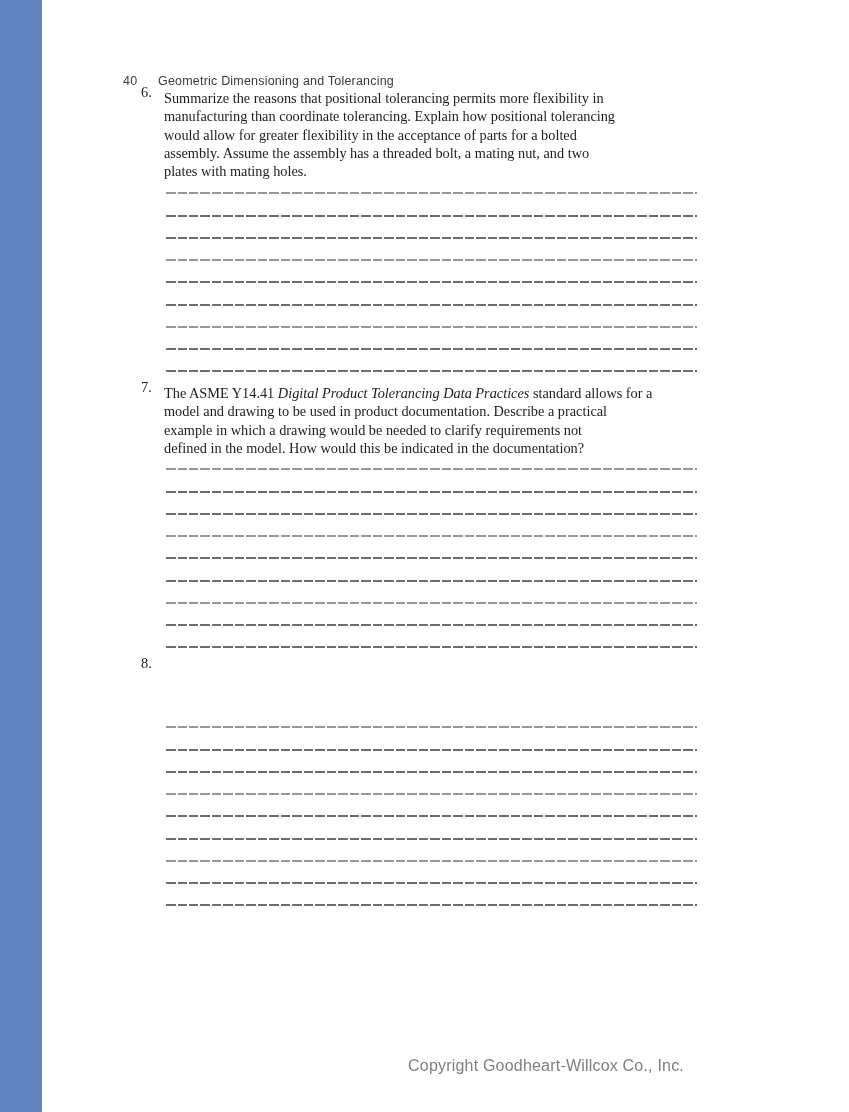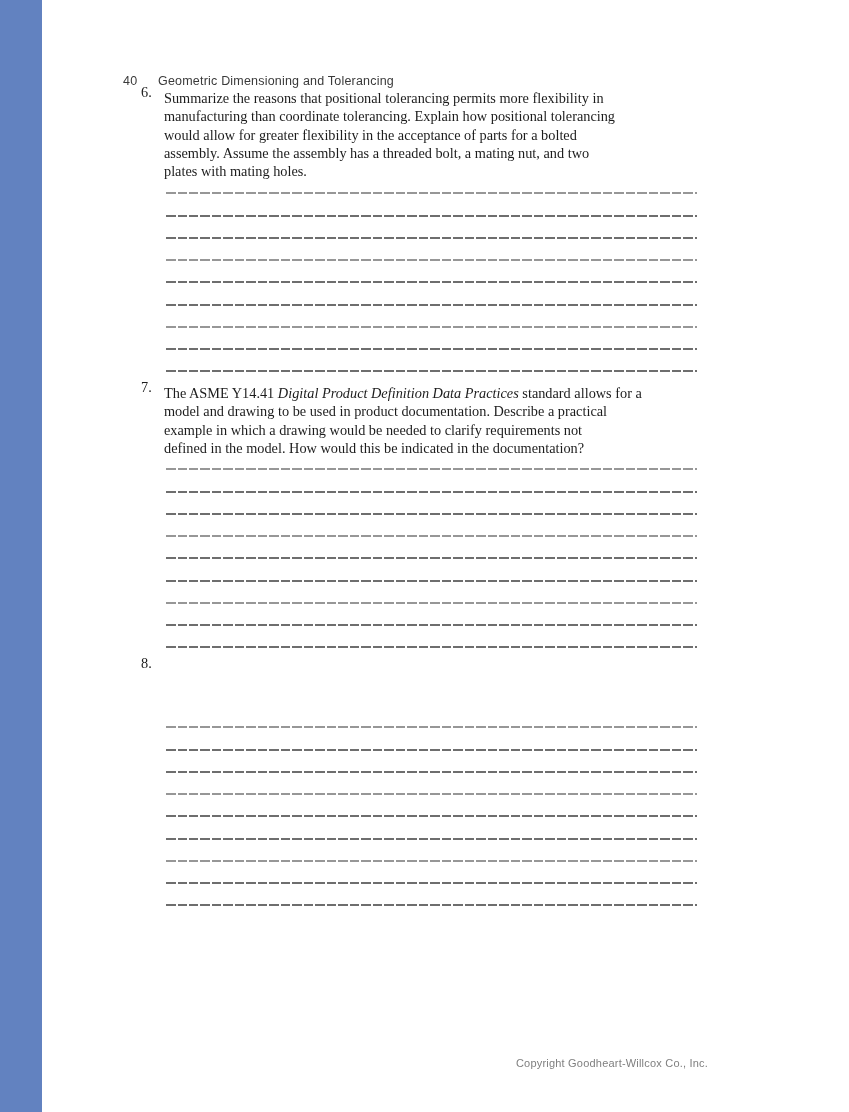--- a/index.html
+++ b/index.html
@@ -49,24 +49,24 @@
     position: absolute; left: 0; right: 0; bottom: 0;
     height: 2px;
     background-image: repeating-linear-gradient(
       to right,
       #6e6e6e 0px, #6e6e6e 9.5px,
       rgba(0,0,0,0) 9.5px, rgba(0,0,0,0) 11.5px
     );
   }
   .answer-line:nth-child(3n+1)::after { opacity: 0.72; }
   .page-footer {
-    position: absolute; top: 1057px; left: 177px; width: 531px;
+    position: absolute; top: 1057px; left: 153px; width: 531px;
     text-align: right;
     font-family: "Liberation Sans", sans-serif;
-    font-size: 11px; color: #7f7f7f;
+    font-size: 16px; color: #7f7f7f;
     letter-spacing: 0.2px;
   }
 </style>
 </head>
 <body>
 
 <div class="accent-bar"></div>
 
 <header class="page-header">
   <span class="page-num">40</span>
@@ -88,21 +88,21 @@
     <div class="answer-line"></div>
     <div class="answer-line"></div>
     <div class="answer-line"></div>
     <div class="answer-line"></div>
     <div class="answer-line"></div>
     <div class="answer-line"></div>
   </div>
 
 <section class="question" id="q7">
   <span class="q-num">7.</span>
-  <p class="q-text"><span>The ASME Y14.41 </span><i>Digital Product Definition Data Practices</i><span> standard allows for a
+  <p class="q-text"><span>The ASME Y14.41 </span><i>Digital Product Tolerancing Data Practices</i><span> standard allows for a
 model and drawing to be used in product documentation. Describe a practical
 example in which a drawing would be needed to clarify requirements not
 defined in the model. How would this be indicated in the documentation?</span></p>
 </section>
 <div class="answer-lines" id="lines-q7">
     <div class="answer-line"></div>
     <div class="answer-line"></div>
     <div class="answer-line"></div>
     <div class="answer-line"></div>
     <div class="answer-line"></div>

